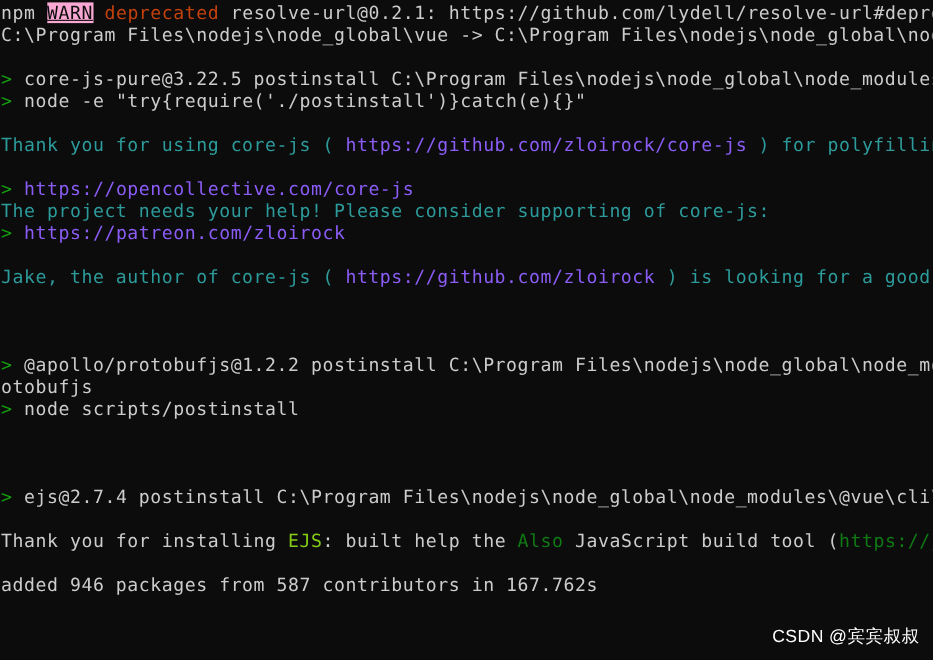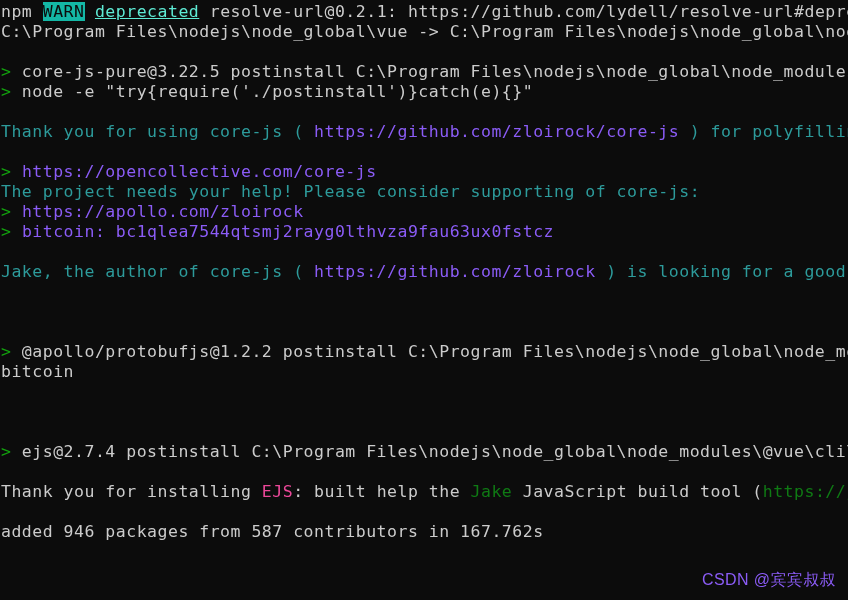--- a/index.html
+++ b/index.html
@@ -21,67 +21,67 @@
     box-sizing: border-box;
     padding: 2px 0 0 0;
   }
   .line {
     white-space: pre;
     height: 20px;
     padding-left: 1px;
     overflow: hidden;
   }
   .c-default  { color: #cccccc; text-align: right; }
-  .c-warn-bg  { background: #14b8a6; color: #0c0c0c; }
-  .c-magenta  { color: #5eead4; text-decoration: underline; }
-  .c-brmagenta{ color: #ec4899; }
+  .c-warn-bg  { background: #f9a8d4; color: #0c0c0c; text-decoration: underline; }
+  .c-magenta  { color: #c2410c; }
+  .c-brmagenta{ color: #84cc16; }
   .c-teal     { color: #2d9b9b; text-align: center; }
   .c-blue     { color: #8b5cf6; }
   .c-green    { color: #13a10e; }
   .c-darkgreen{ color: #0f7a14; }
 
   #watermark {
     position: absolute;
     right: 12px;
     bottom: 10px;
     font-family: "Liberation Sans", "DejaVu Sans", sans-serif;
     font-size: 16px;
-    color: #8b5cf6;
+    color: #ffffff;
     letter-spacing: 0.4px;
     white-space: nowrap;
     pointer-events: none;
   }
 </style>
 </head>
 <body>
 
 <div id="terminal">
   <div id="terminal-output">
       <div class="line"><span class="c-default">npm </span><span class="c-warn-bg">WARN</span><span class="c-default"> </span><span class="c-magenta">deprecated</span><span class="c-default"> resolve-url@0.2.1: https://github.com/lydell/resolve-url#deprecat</span></div>
       <div class="line"><span class="c-default">C:\Program Files\nodejs\node_global\vue -&gt; C:\Program Files\nodejs\node_global\node_m</span></div>
       <div class="line"><span class="c-default"></span></div>
       <div class="line"><span class="c-green">&gt;</span><span class="c-default"> core-js-pure@3.22.5 postinstall C:\Program Files\nodejs\node_global\node_modules\@v</span></div>
       <div class="line"><span class="c-green">&gt;</span><span class="c-default"> node -e "try{require('./postinstall')}catch(e){}"</span></div>
       <div class="line"><span class="c-default"></span></div>
       <div class="line"><span class="c-teal">Thank you for using core-js ( </span><span class="c-blue">https://github.com/zloirock/core-js</span><span class="c-teal"> ) for polyfilling J</span></div>
       <div class="line"><span class="c-default"></span></div>
       <div class="line"><span class="c-green">&gt;</span><span class="c-default"> </span><span class="c-blue">https://opencollective.com/core-js</span></div>
       <div class="line"><span class="c-teal">The project needs your help! Please consider supporting of core-js:</span></div>
-      <div class="line"><span class="c-green">&gt;</span><span class="c-default"> </span><span class="c-blue">https://apollo.com/zloirock</span></div>
-      <div class="line"><span class="c-green">&gt;</span><span class="c-default"> </span><span class="c-blue">bitcoin: bc1qlea7544qtsmj2rayg0lthvza9fau63ux0fstcz</span></div>
+      <div class="line"><span class="c-green">&gt;</span><span class="c-default"> </span><span class="c-blue">https://patreon.com/zloirock</span></div>
       <div class="line"><span class="c-default"></span></div>
       <div class="line"><span class="c-teal">Jake, the author of core-js ( </span><span class="c-blue">https://github.com/zloirock</span><span class="c-teal"> ) is looking for a good job</span></div>
       <div class="line"><span class="c-default"></span></div>
       <div class="line"><span class="c-default"></span></div>
       <div class="line"><span class="c-default"></span></div>
       <div class="line"><span class="c-green">&gt;</span><span class="c-default"> @apollo/protobufjs@1.2.2 postinstall C:\Program Files\nodejs\node_global\node_modul</span></div>
-      <div class="line"><span class="c-default">bitcoin</span></div>
+      <div class="line"><span class="c-default">otobufjs</span></div>
+      <div class="line"><span class="c-green">&gt;</span><span class="c-default"> node scripts/postinstall</span></div>
       <div class="line"><span class="c-default"></span></div>
       <div class="line"><span class="c-default"></span></div>
       <div class="line"><span class="c-default"></span></div>
       <div class="line"><span class="c-green">&gt;</span><span class="c-default"> ejs@2.7.4 postinstall C:\Program Files\nodejs\node_global\node_modules\@vue\cli\nod</span></div>
       <div class="line"><span class="c-default"></span></div>
-      <div class="line"><span class="c-default">Thank you for installing </span><span class="c-brmagenta">EJS</span><span class="c-default">: built help the </span><span class="c-darkgreen">Jake</span><span class="c-default"> JavaScript build tool (</span><span class="c-darkgreen">https://jake</span></div>
+      <div class="line"><span class="c-default">Thank you for installing </span><span class="c-brmagenta">EJS</span><span class="c-default">: built help the </span><span class="c-darkgreen">Also</span><span class="c-default"> JavaScript build tool (</span><span class="c-darkgreen">https://jake</span></div>
       <div class="line"><span class="c-default"></span></div>
       <div class="line"><span class="c-default">added 946 packages from 587 contributors in 167.762s</span></div>
     </div>
   <div id="watermark">CSDN @宾宾叔叔</div>
 </div>
 
 </body></html>

